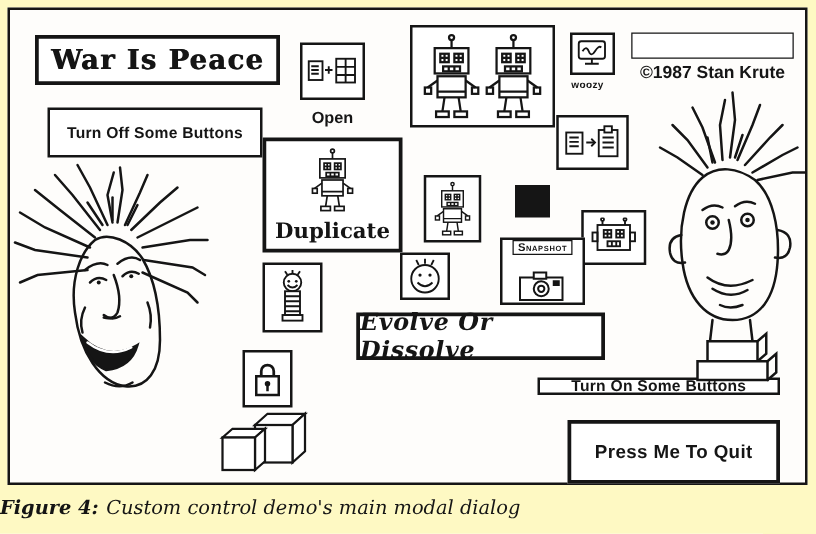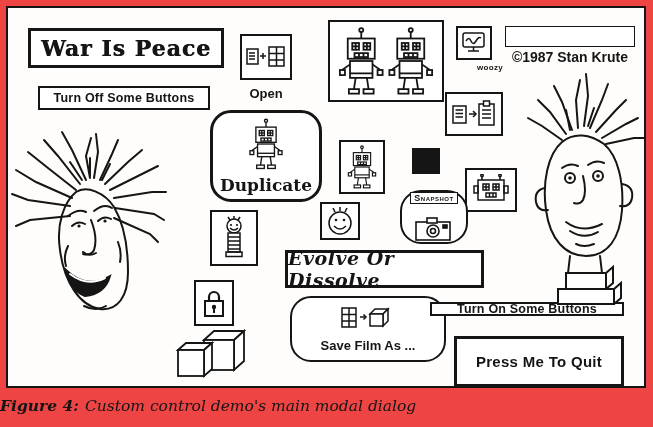--- a/index.html
+++ b/index.html
@@ -1,32 +1,32 @@
 <!DOCTYPE html>
 <html><head>
 <meta charset="utf-8">
 <style>
   html,body{margin:0;padding:0;}
   body{
     width:653px;height:427px;overflow:hidden;background:#ffffff;
     font-family:"Liberation Sans", sans-serif;color:#151515;
   }
-  .stage{position:relative;width:653px;height:427px;background:#ef4444;}
+  .stage{position:relative;width:653px;height:427px;background:#fef9c3;}
   .dialog{
     position:absolute;left:6px;top:6px;width:636px;height:378px;
     border:2.5px solid #151515;background:#fefdfb;
   }
   .abs{position:absolute;}
   .box{
     border:2px solid #151515;background:#fff;
     display:flex;align-items:center;justify-content:center;
     box-sizing:border-box;
   }
   .thick{border-width:3px;}
-  .col{flex-direction:column;border-radius:21px;}
+  .col{flex-direction:column;}
   .title-text{
     font-family:"DejaVu Serif", serif;font-weight:bold;font-size:22px;
     letter-spacing:1px;text-shadow:0.6px 0 #151515;
   }
   .btn-text{font-weight:bold;font-size:12.5px;letter-spacing:0.2px;}
   .open-label{font-weight:bold;font-size:13px;text-align:center;}
   .dup-text{font-family:"DejaVu Serif", serif;font-weight:bold;font-size:17px;}
   .evolve-text{font-family:"DejaVu Serif", serif;font-weight:bold;font-style:italic;font-size:19px;letter-spacing:0.5px;}
   .savefilm-text{font-weight:bold;font-size:13px;}
   .quit-text{font-weight:bold;font-size:15px;letter-spacing:0.3px;}
@@ -75,21 +75,21 @@
   </defs>
 </svg>
 
 <div class="stage">
   <div class="dialog">
 
     <div class="abs box thick" style="left:20px;top:20px;width:196px;height:40px;">
       <span class="title-text">War Is Peace</span>
     </div>
 
-    <div class="abs box" style="left:30px;top:78px;width:172px;height:24px;">
+    <div class="abs box" style="left:30px;top:78px;width:172px;height:40px;">
       <span class="btn-text">Turn Off Some Buttons</span>
     </div>
 
     <div class="abs box" style="left:232px;top:26px;width:52px;height:46px;">
       <span>
         <svg width="42" height="26" viewBox="0 0 40 26">
           <g stroke="#151515" stroke-width="1.5" fill="none">
             <rect x="1" y="5" width="11" height="15" fill="#fff"></rect>
             <line x1="3" y1="9" x2="9" y2="9"></line>
               <line x1="3" y1="12" x2="9" y2="12"></line>
@@ -120,21 +120,21 @@
         <svg width="26" height="24" viewBox="0 0 26 24">
           <g stroke="#151515" stroke-width="1.5" fill="none">
             <rect x="2" y="2" width="21" height="14" rx="2" fill="#fff"></rect>
             <path d="M5,10 q3,-5 5,0 t5,0 t5,-3"></path>
             <line x1="12.5" y1="16" x2="12.5" y2="20"></line>
             <line x1="7" y1="20" x2="18" y2="20"></line>
           </g>
         </svg>
       </span>
     </div>
-    <div class="abs tiny-label" style="left:456px;top:55px;width:52px;">woozy</div>
+    <div class="abs tiny-label" style="left:436px;top:55px;width:52px;">woozy</div>
 
     <div class="abs box" style="left:497px;top:18px;width:130px;height:21px;border-width:1.5px;">
       <span class="copyright">©1987 Stan Krute</span>
     </div>
 
     <div class="abs box" style="left:437px;top:84px;width:58px;height:44px;">
       <span>
         <svg width="46" height="30" viewBox="0 0 46 30">
           <g stroke="#151515" stroke-width="1.5" fill="none">
             <rect x="2" y="7" width="13" height="17" fill="#fff"></rect>
@@ -274,38 +274,20 @@
             <polygon points="66,16 76,7 76,37 66,46"></polygon>
             <rect x="36" y="16" width="30" height="30"></rect>
             <polygon points="10,26 18,19 44,19 36,26"></polygon>
             <polygon points="36,26 44,19 44,45 36,52"></polygon>
             <rect x="10" y="26" width="26" height="26"></rect>
           </g>
         </svg>
       </span>
     </div>
 
-    <div class="abs box col" style="left:282px;top:288px;width:156px;height:66px;justify-content:space-evenly;">
-      <span>
-        <svg width="56" height="26" viewBox="0 0 56 26">
-          <g stroke="#151515" stroke-width="1.5" fill="none">
-            <rect x="2" y="3" width="14" height="19" fill="#fff"></rect>
-            <line x1="2" y1="9.5" x2="16" y2="9.5"></line>
-              <line x1="2" y1="16" x2="16" y2="16"></line>
-            <line x1="9" y1="3" x2="9" y2="22"></line>
-            <line x1="20" y1="12" x2="26" y2="12"></line>
-            <polyline points="23.5,9.5 26,12 23.5,14.5"></polyline>
-            <polygon points="30,9 35,4 48,4 43,9" fill="#fff"></polygon>
-            <polygon points="43,9 48,4 48,16 43,21" fill="#fff"></polygon>
-            <rect x="30" y="9" width="13" height="12" fill="#fff"></rect>
-          </g>
-        </svg>
-      </span>
-      <span class="savefilm-text">Save Film As ...</span>
-    </div>
 
     <div class="abs box" style="left:422px;top:294px;width:194px;height:14px;">
       <span class="btn-text">Turn On Some Buttons</span>
     </div>
 
     <div class="abs box thick" style="left:446px;top:328px;width:170px;height:51px;">
       <span class="quit-text">Press Me To Quit</span>
     </div>
 
     <span class="abs" style="left:-2px;top:92px;">

